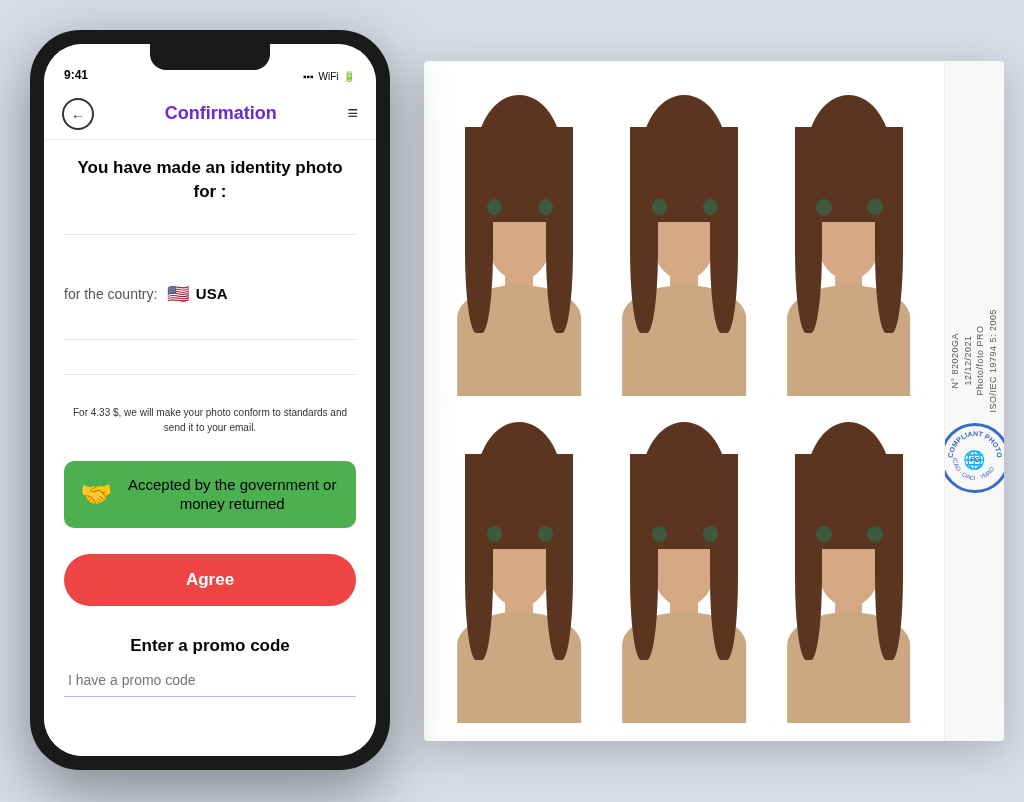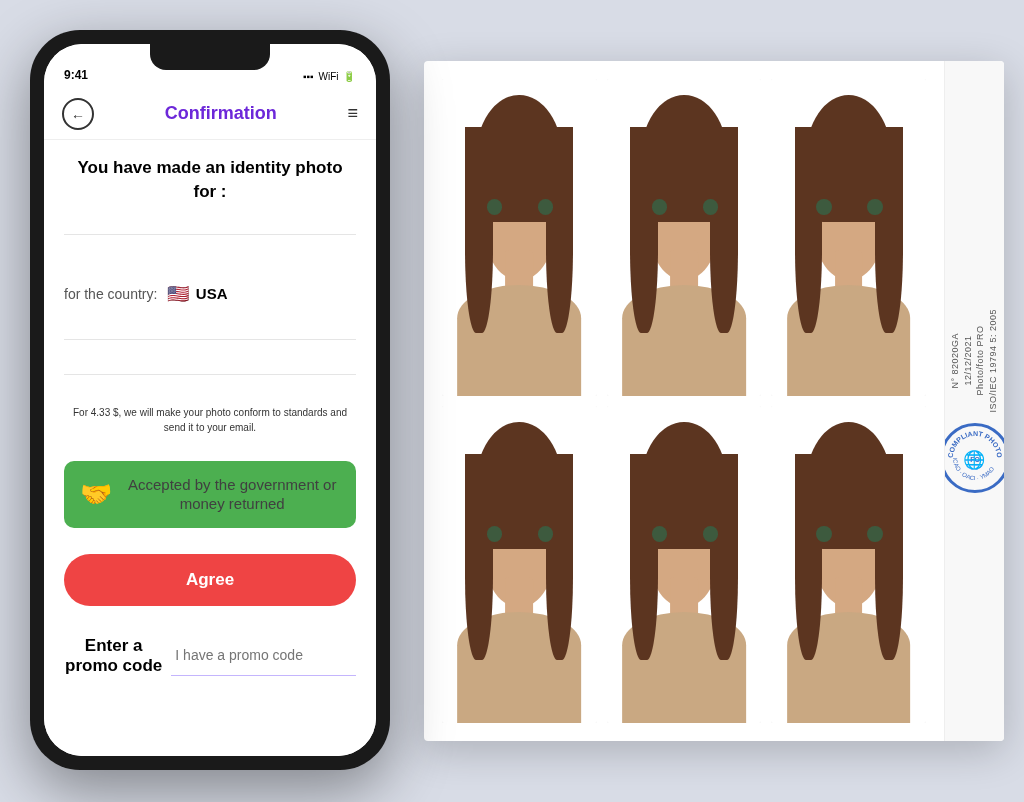--- a/index.html
+++ b/index.html
@@ -193,21 +193,21 @@
       align-items: center;
       gap: 12px;
     }
 
     .guarantee-icon {
       font-size: 26px;
       flex-shrink: 0;
     }
 
     .guarantee-text {
-      color: #404040;
+      color: #000000;
       font-size: 15px;
       font-weight: 500;
       line-height: 1.3;
       text-align: center;
       flex: 1;
     }
 
     .agree-button {
       background: #ef4444;
       color: #fff;
@@ -216,21 +216,21 @@
       padding: 16px;
       font-size: 17px;
       font-weight: 600;
       width: 100%;
       cursor: pointer;
       text-align: center;
     }
 
     .promo-section {
       display: flex;
-      flex-direction: row;
+      flex-direction: column;
       gap: 8px;
       padding-top: 4px;
     }
 
     .promo-title {
       font-size: 17px;
       font-weight: 700;
       text-align: center;
       color: #000;
     }

